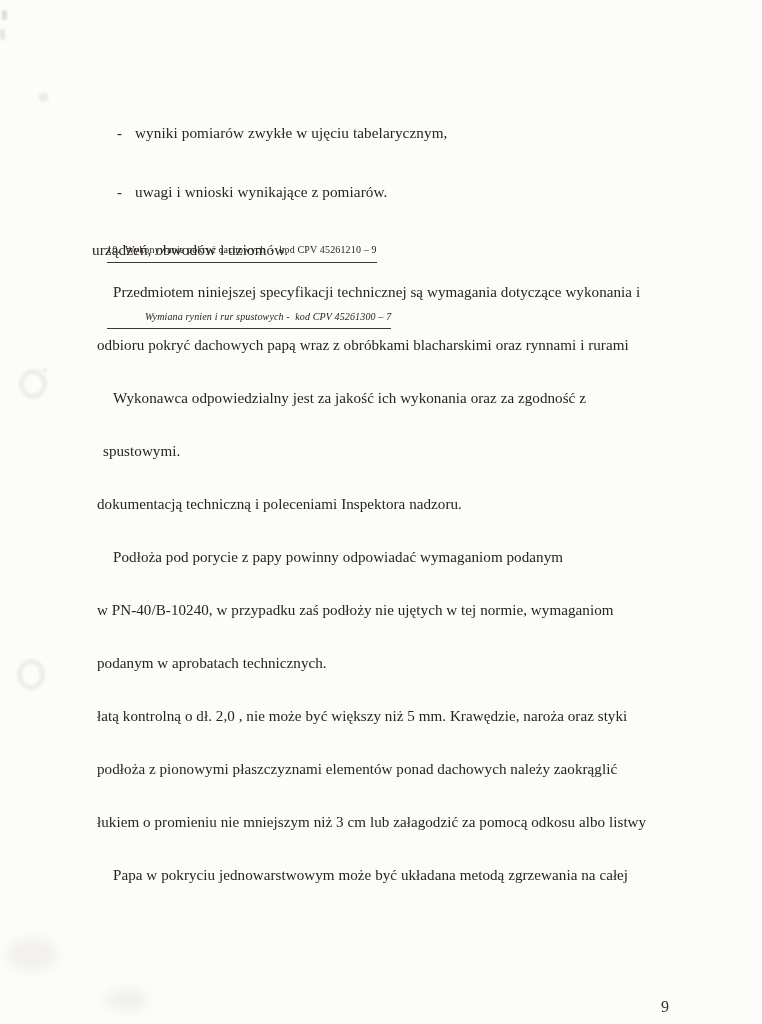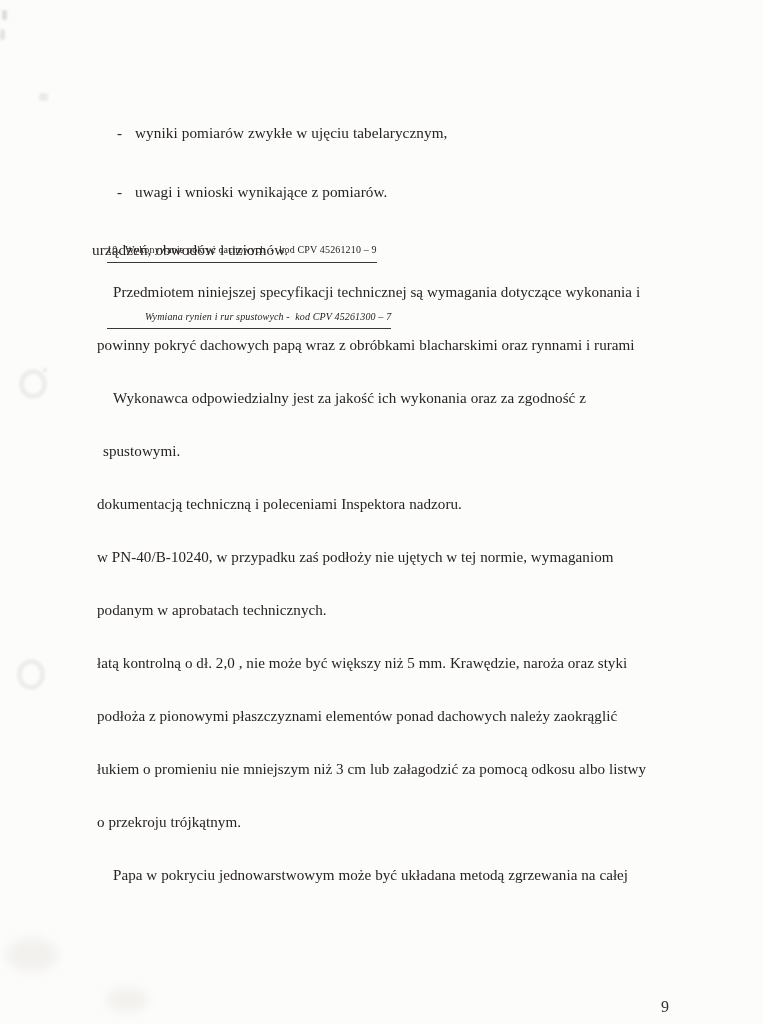--- a/index.html
+++ b/index.html
@@ -107,30 +107,30 @@
     <div>urządzeń, obwodów i uziomów.</div>
   </div>
 
   <div class="heading">
     <span class="h-line"><span class="h-underline">10.  Wykonywanie pokryć dachowych  -  kod CPV 45261210 – 9</span></span>
     <span class="h-line"><span class="h-underline h2-pad">Wymiana rynien i rur spustowych -  kod CPV 45261300 – 7</span></span>
   </div>
 
   <div class="body-block">
     <div class="bl ind-para">Przedmiotem niniejszej specyfikacji technicznej są wymagania dotyczące wykonania i</div>
-    <div class="bl">powinny pokryć dachowych papą wraz z obróbkami blacharskimi oraz rynnami i rurami</div>
+    <div class="bl">odbioru pokryć dachowych papą wraz z obróbkami blacharskimi oraz rynnami i rurami</div>
     <div class="bl ind-para">Wykonawca odpowiedzialny jest za jakość ich wykonania oraz za zgodność z</div>
     <div class="bl ind-small">spustowymi.</div>
     <div class="bl">dokumentacją techniczną i poleceniami Inspektora nadzoru.</div>
+    <div class="bl ind-para">Podłoża pod porycie z papy powinny odpowiadać wymaganiom podanym</div>
     <div class="bl">w PN-40/B-10240, w przypadku zaś podłoży nie ujętych w tej normie, wymaganiom</div>
     <div class="bl">podanym w aprobatach technicznych.</div>
     <div class="bl">łatą kontrolną o dł. 2,0 , nie może być większy niż 5 mm. Krawędzie, naroża oraz styki</div>
     <div class="bl">podłoża z pionowymi płaszczyznami elementów ponad dachowych należy zaokrąglić</div>
     <div class="bl">łukiem o promieniu nie mniejszym niż 3 cm lub załagodzić za pomocą odkosu albo listwy</div>
-    <div class="bl">o przekroju trójkątnym.</div>
     <div class="bl ind-para">Papa w pokryciu jednowarstwowym może być układana metodą zgrzewania na całej</div>
     
     
     
     
     
     
     
     
     

